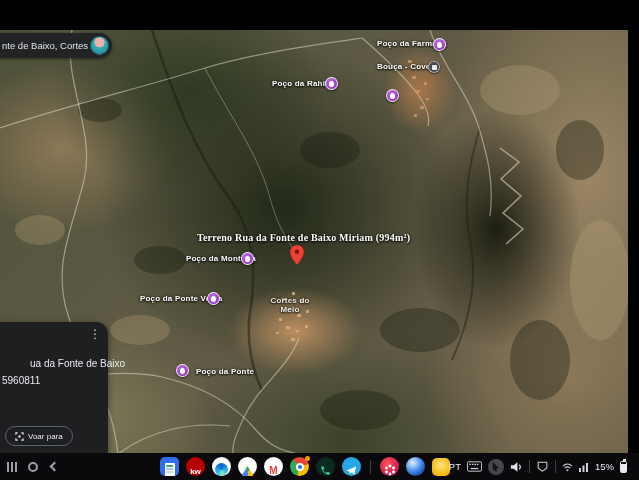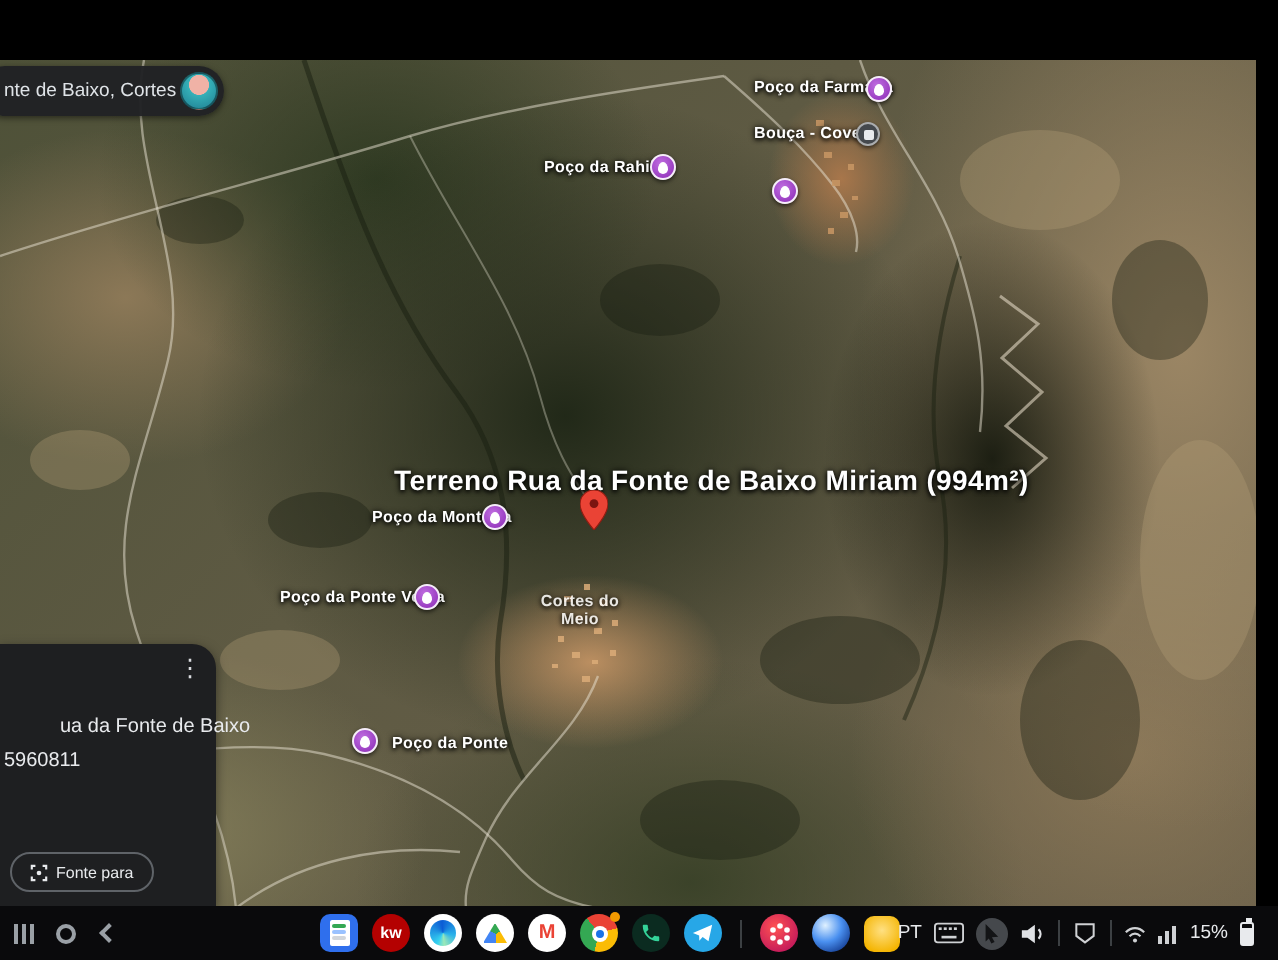--- a/index.html
+++ b/index.html
@@ -21,21 +21,21 @@
       radial-gradient(ellipse 215px 320px at 94% 34%, rgba(158,136,102,.95), rgba(158,136,102,0) 75%),
       radial-gradient(ellipse 200px 180px at 90% 82%, rgba(140,120,88,.9), rgba(140,120,88,0) 70%),
       radial-gradient(ellipse 180px 130px at 14% 91%, rgba(132,126,90,.9), rgba(132,126,90,0) 70%),
       radial-gradient(ellipse 240px 160px at 55% 97%, rgba(52,62,36,.85), rgba(52,62,36,0) 70%),
       linear-gradient(135deg,#4e5138 0%,#5e5a43 40%,#6a604a 100%);
   }
   .map svg.terrain { position:absolute; left:0; top:0; }
 
   .map-label { position:absolute; color:#fff; font-size:8px; font-weight:700; letter-spacing:.2px;
     white-space:nowrap; text-shadow:0 1px 2px rgba(0,0,0,.95),0 0 3px rgba(0,0,0,.9); }
-  .map-label.big { font-size:14px; }
+  .map-label.big { font-size:10px;font-family:Liberation Serif, serif; }
   .map-label.faint { font-weight:700; opacity:.85; white-space:normal; text-align:center; line-height:1.15; }
 
   .poco { position:absolute; width:13px; height:13px; border-radius:50%;
     background:radial-gradient(circle at 40% 35%, #c06ee0, #9a3ec2 70%);
     border:1px solid rgba(255,255,255,.9); box-shadow:0 1px 2px rgba(0,0,0,.6);
     display:flex; align-items:center; justify-content:center; }
   .poco::after { content:""; width:5px; height:6px; background:#fff;
     border-radius:50% 50% 50% 50% / 62% 62% 40% 40%; }
   .dark-marker { position:absolute; width:12px; height:12px; border-radius:50%;
     background:#44484d; border:1px solid rgba(255,255,255,.55); box-shadow:0 1px 2px rgba(0,0,0,.6);
@@ -68,21 +68,21 @@
   .taskbar { position:absolute; left:0; top:453px; width:639px; height:27px;
     background:#0a0a0c; display:flex; align-items:center; }
   .nav-group { position:absolute; left:7px; display:flex; align-items:center; gap:11px; height:27px; }
   .nav-recents { display:flex; gap:2px; }
   .nav-recents i { display:block; width:2px; height:10px; background:#9aa0a6; }
   .nav-home { width:10px; height:10px; border:2px solid #9aa0a6; border-radius:50%; }
   .nav-back { width:7px; height:7px; border-left:2px solid #9aa0a6; border-bottom:2px solid #9aa0a6;
     transform:rotate(45deg); margin-left:2px; }
 
   .apps { position:absolute; left:160px; display:flex; align-items:center; gap:7px; height:27px; }
-  .app { position:relative; width:19px; height:19px; display:flex; align-items:center; justify-content:center; flex:0 0 auto; }
+  .app { position:relative; width:19px; height:19px; display:flex; align-items:flex-end; justify-content:center; flex:0 0 auto; }
   .app-doc { background:#2f6fed; border-radius:5px; }
   .app-doc .page { width:10px; height:13px; background:#fff; border-radius:1px; display:flex; flex-direction:column; gap:1.5px; padding:2px 1.5px; }
   .app-doc .page i { display:block; height:1.5px; border-radius:1px; }
   .app-kw { background:#b40101; border-radius:50%; color:#fff; font-size:8px; font-weight:700; }
   .circle-white { background:#fff; border-radius:50%; }
   .edge-swirl { width:13px; height:13px; border-radius:50%;
     background:conic-gradient(from 210deg, #35d0f0, #0b5cd5 40%, #2bb3ea 70%, #9be8b8 90%, #35d0f0); }
   .drive-tri { width:12px; height:10px; clip-path:polygon(50% 0,100% 100%,0 100%);
     background:conic-gradient(from 180deg, #4285f4 0 33%, #34a853 0 66%, #fbbc04 0); }
   .gmail-m { color:#ea4335; font-weight:700; font-size:10px; line-height:1; }
@@ -218,21 +218,21 @@
     <button class="fly-btn">
       <svg width="9" height="9" viewBox="0 0 10 10">
         <g fill="none" stroke="#e8eaed" stroke-width="1.2">
           <path d="M1,3 V1 H3"></path>
             <path d="M7,1 H9 V3"></path>
             <path d="M9,7 V9 H7"></path>
             <path d="M3,9 H1 V7"></path>
         </g>
         <circle cx="5" cy="5" r="1.3" fill="#e8eaed"></circle>
       </svg>
-      <span>Fonte para</span>
+      <span>Voar para</span>
     </button>
   </div>
 
   <div class="taskbar">
     <div class="nav-group">
       <span class="nav-recents">
           <i></i>
           <i></i>
           <i></i>
         </span>

